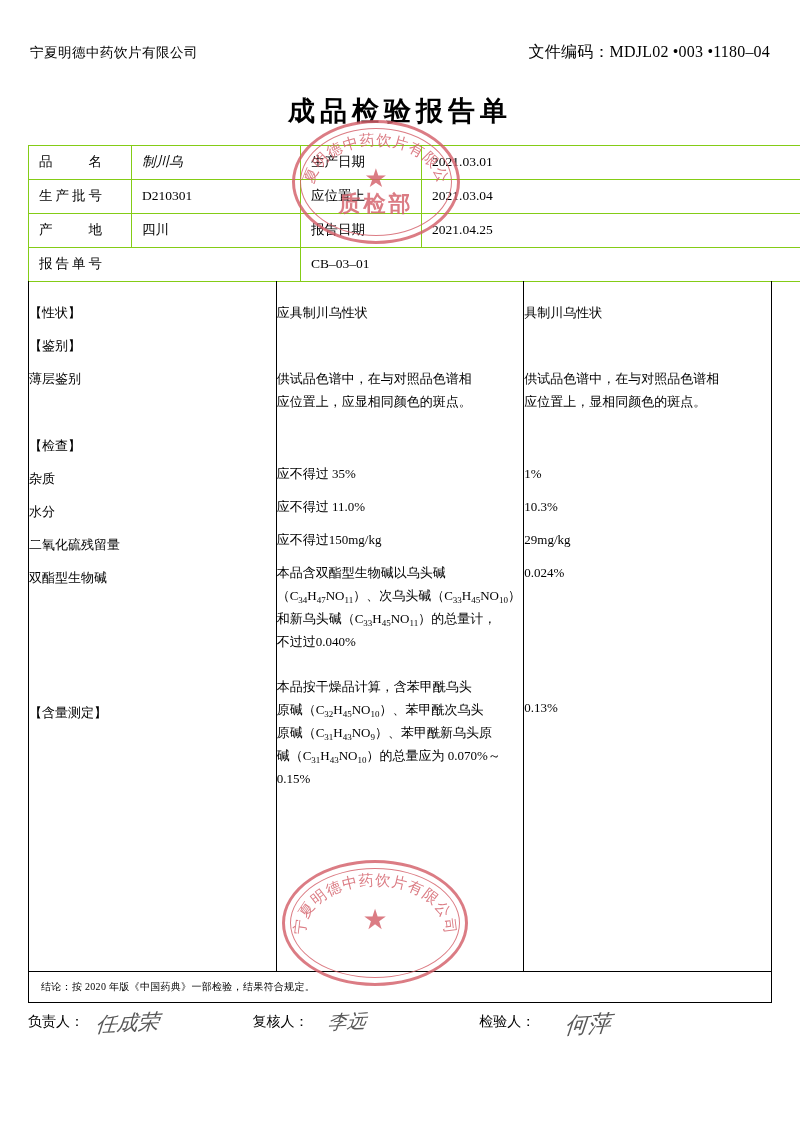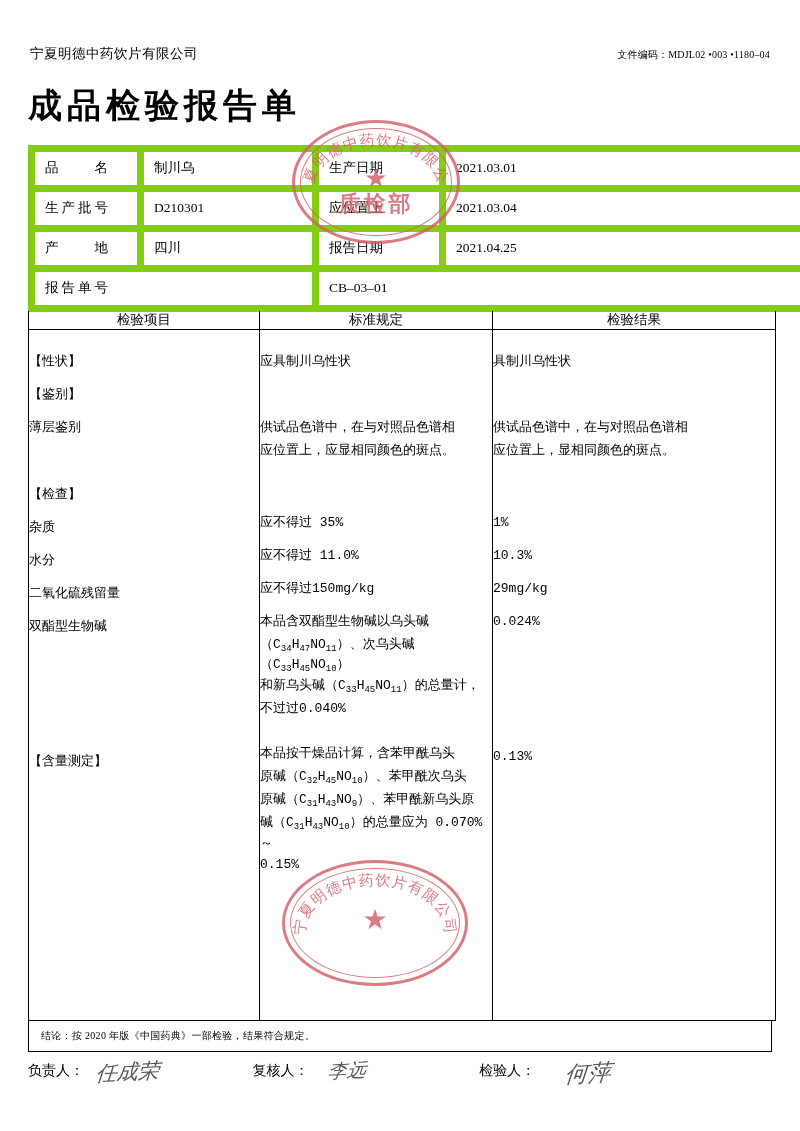--- a/index.html
+++ b/index.html
@@ -24,42 +24,43 @@
     padding: 42px 28px 0 28px;
   }
   .header-row {
     display: flex;
     justify-content: space-between;
     align-items: baseline;
     font-size: 13.5px;
     padding: 0 2px 6px 2px;
   }
   .company { letter-spacing: .5px; }
-  .doc-no { letter-spacing: .2px; font-size: 10px; margin-top: 6px; }
+  .doc-no { letter-spacing: .2px; font-size: 16px; }
   .title {
-    font-size: 34px;
+    text-align: center;
+    font-size: 27px;
     font-weight: bold;
     letter-spacing: 5px;
-    margin: 14px 0 16px 0;
+    margin: 24px 0 16px 0;
   }
   table.main {
     width: 744px;
     border-collapse: collapse;
     table-layout: fixed;
     font-size: 13.5px;
   }
   table.main td {
-    border: 7px solid #84cc16;
+    border: 1px solid #84cc16;
     padding: 6px 10px;
     vertical-align: top;
     line-height: 1.55;
   }
   .lbl { letter-spacing: 3px; }
   .c1 { width: 82px; }
-  .c2 { width: 148px; }
+  .c2 { width: 148px; font-style: italic; }
   .c3 { width: 100px; }
   .c4 { width: 414px; }
   .row-h { height: 32px; }
   .cell-mid { vertical-align: middle; }
 
   
   table.insp {
     width: 744px;
     border-collapse: collapse;
     table-layout: fixed;
@@ -82,21 +83,20 @@
   .ci2 { width: 232px; }
   .ci3 { width: 282px; }
   .body-cell {
     padding: 8px 10px 10px 10px;
     height: 690px;
   }
   .item-line {
     line-height: 1.6;
     min-height: 23px;
     margin-bottom: 0;
-    font-family: Liberation Mono, monospace;
   }
   .sp-8 { height: 10px; }
   .sp-14 { height: 16px; }
   .sp-20 { height: 22px; }
   .sp-26 { height: 28px; }
 
   .concl {
     width: 744px;
     border: 1px solid #000;
     border-top: none;
@@ -225,25 +225,20 @@
     </tr>
     <tr class="row-h">
       <td class="cell-mid lbl" colspan="2">报告单号</td>
       <td class="cell-mid" colspan="2">CB–03–01</td>
     </tr>
   </tbody>
     </table>
 
   <table class="insp">
     <tbody>
-        <tr class="insp-head">
-      <td class="ci1">检验项目</td>
-      <td class="ci2">标准规定</td>
-      <td class="ci3">检验结果</td>
-    </tr>
     <tr>
 
       <td class="body-cell">
         <div class="sp-20"></div>
         <div class="item-line">【性状】</div>
         <div class="sp-8"></div>
         <div class="item-line">【鉴别】</div>
         <div class="sp-8"></div>
         <div class="item-line">薄层鉴别</div>
         <div class="sp-26"></div>

